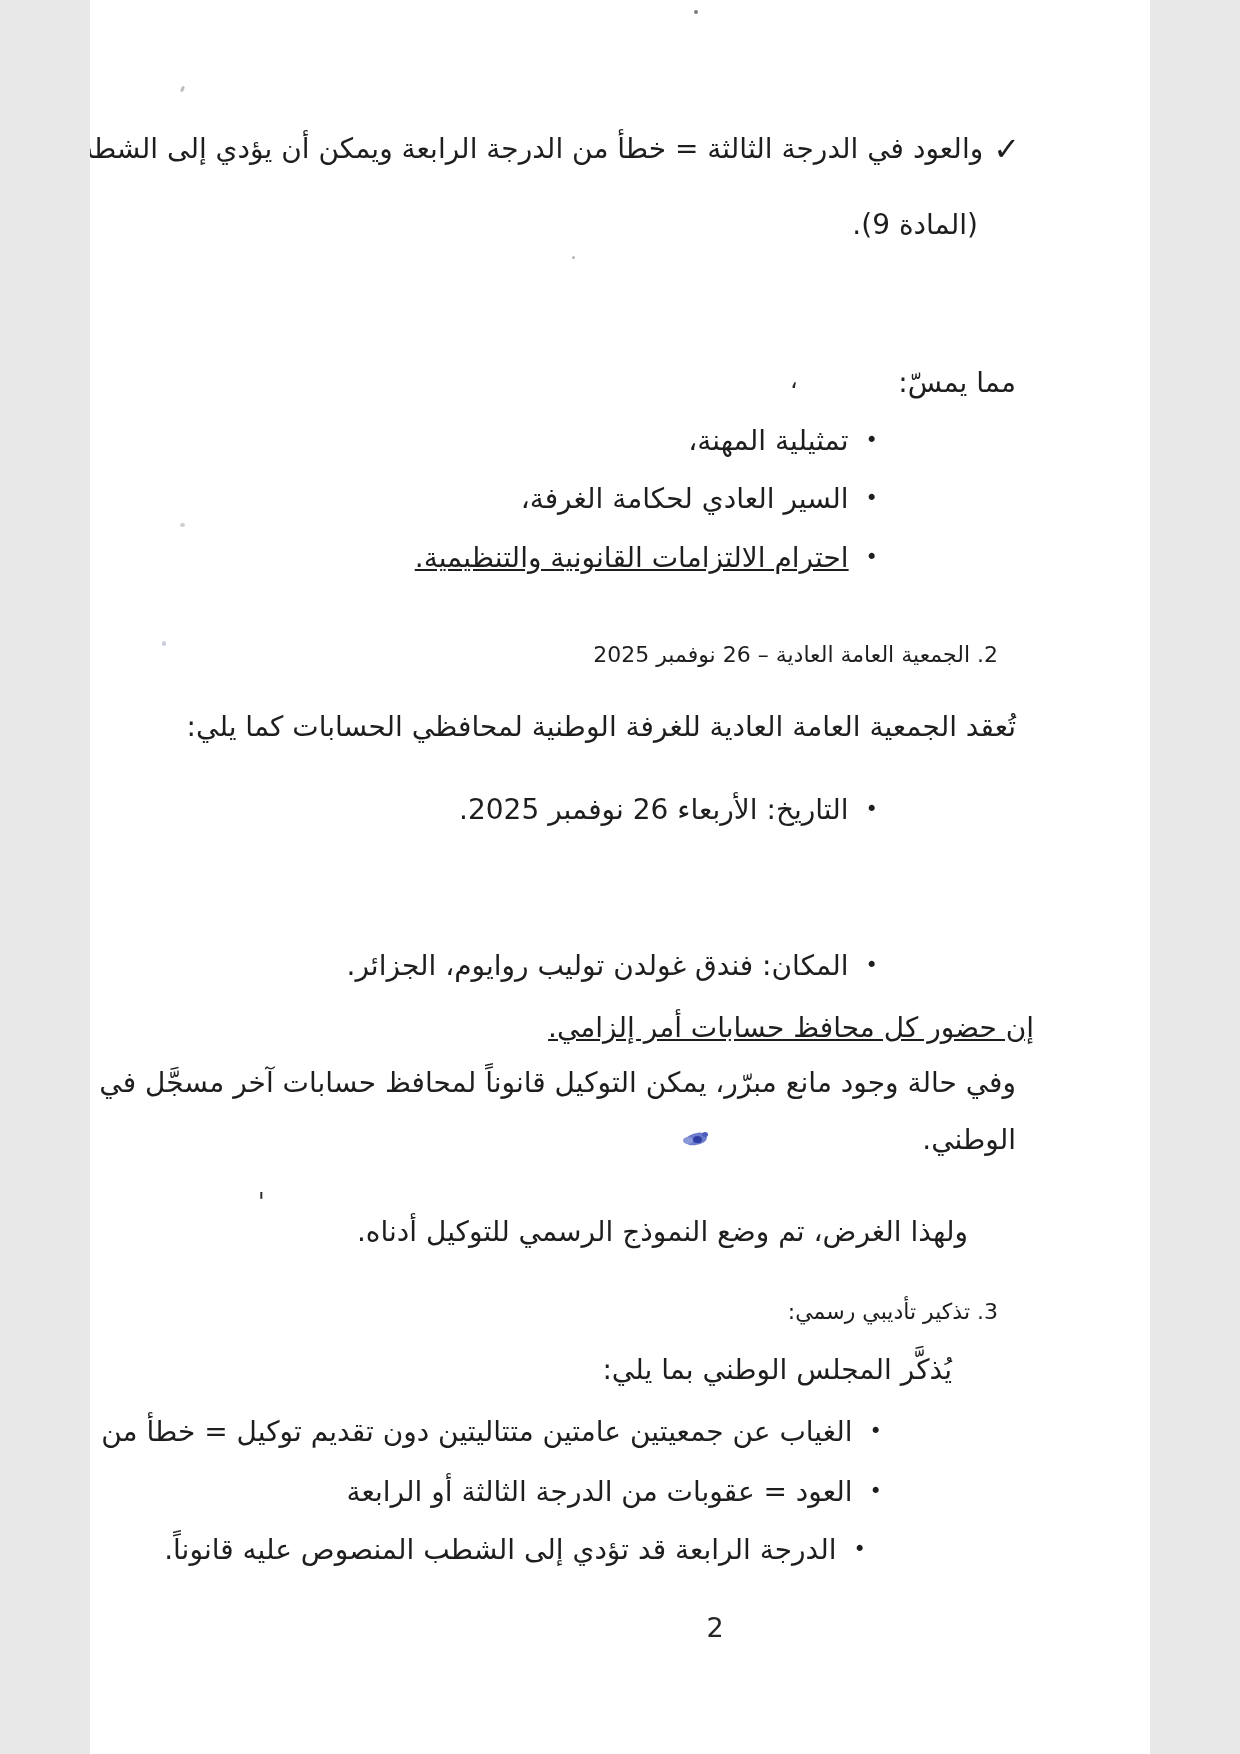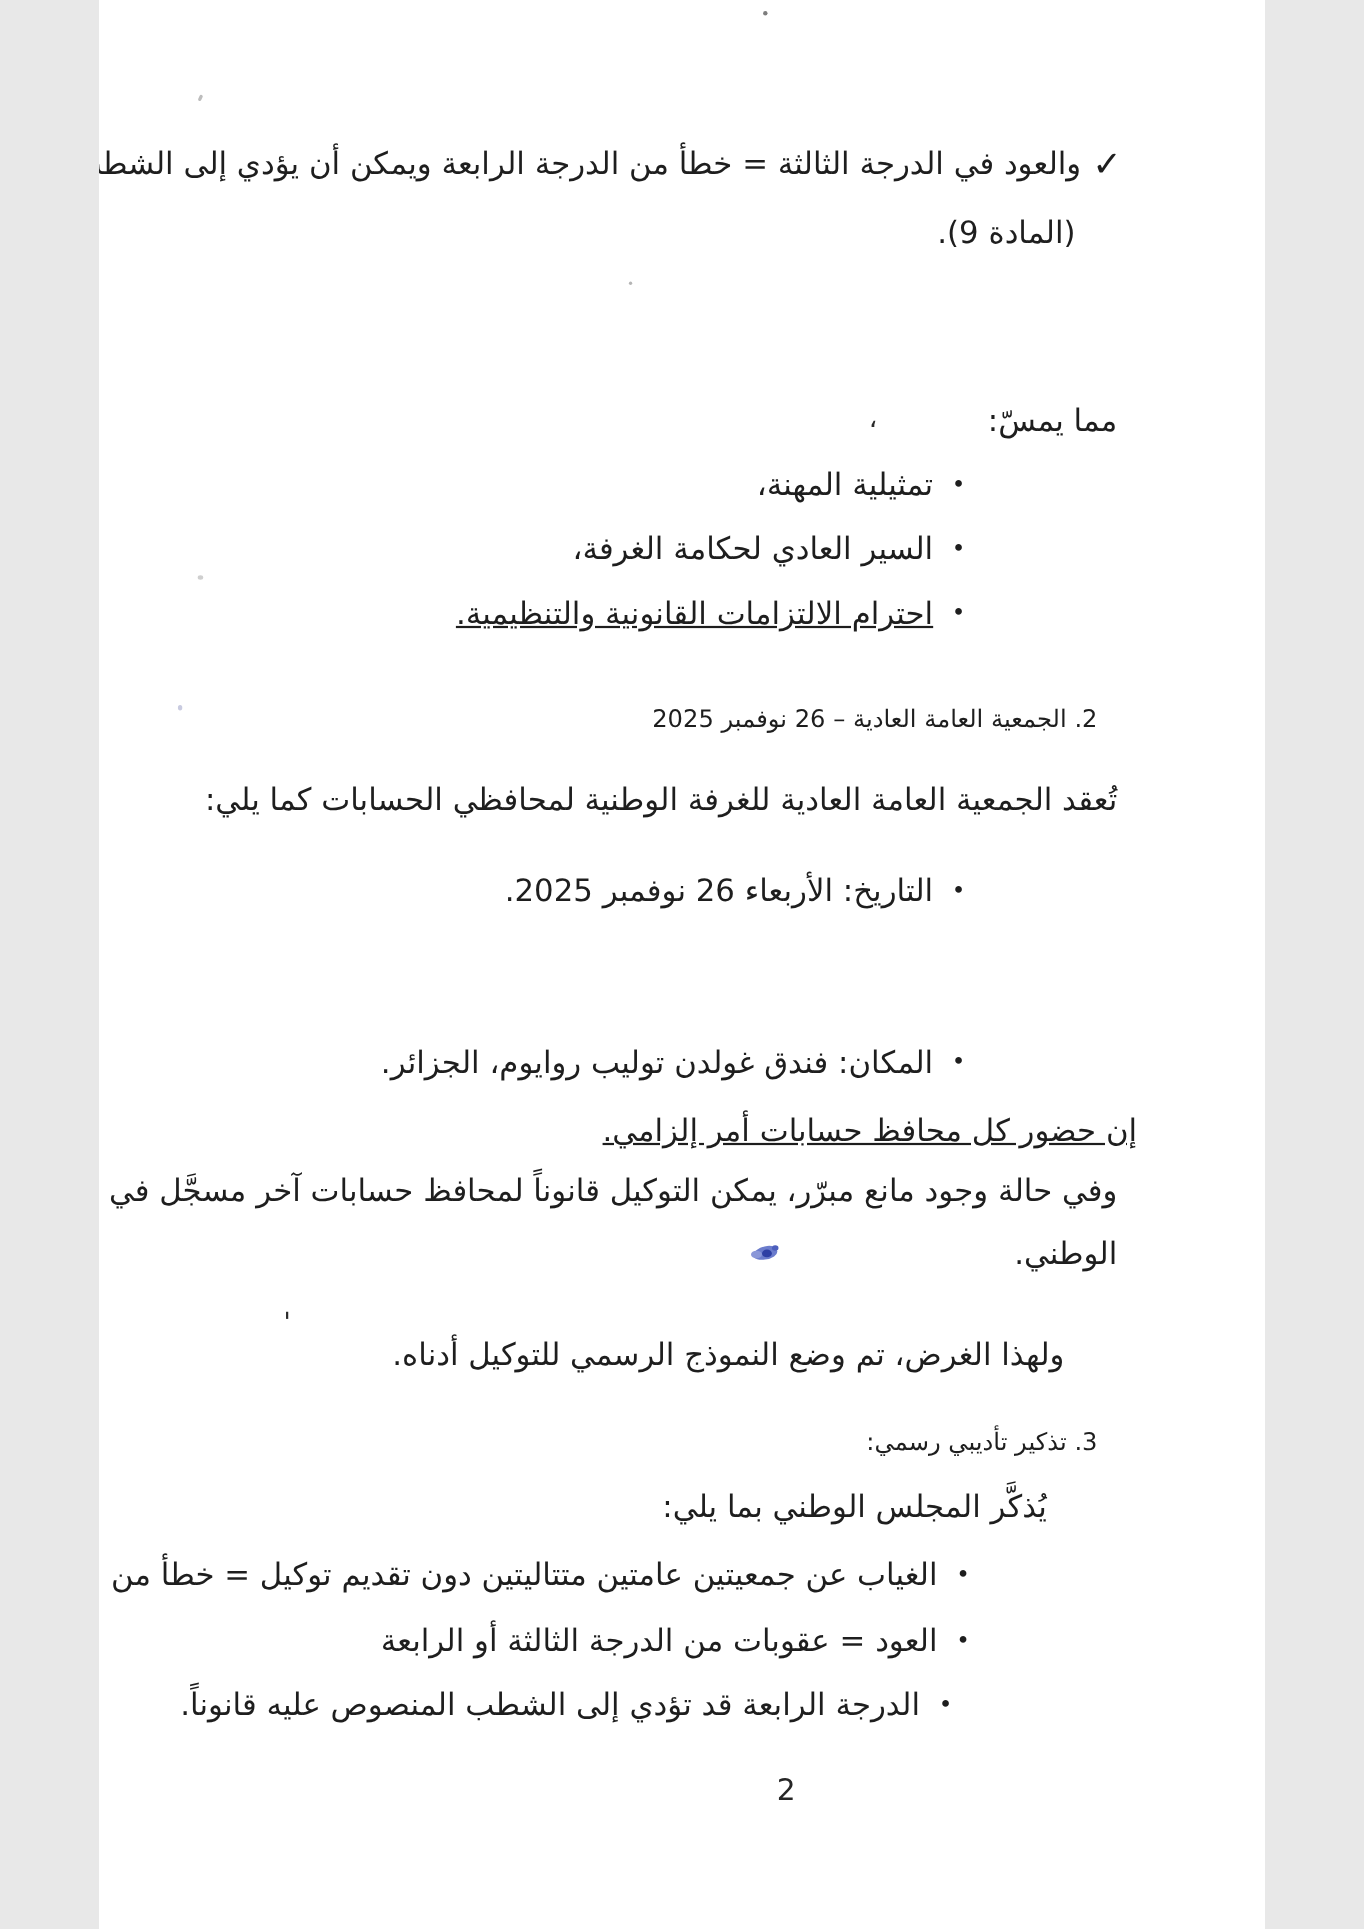--- a/index.html
+++ b/index.html
@@ -49,21 +49,21 @@
   .stray-mark{position:absolute;font-size:24px;color:#2a2a2a;}
 </style>
 </head>
 <body>
 
 <div class="page">
 
   <div class="line" style="top:126px;right:130px;">
     <span class="check-icon">✓</span><span>والعود في الدرجة الثالثة = خطأ من الدرجة الرابعة ويمكن أن يؤدي إلى الشطب النهائي</span>
   </div>
-  <div class="line" style="top:191px;right:172px;text-align:right;">(المادة 9).</div>
+  <div class="line" style="top:204px;right:172px;text-align:right;">(المادة 9).</div>
 
   <div class="line" style="top:362px;right:134px;">مما يمسّ:</div>
 
   <div class="line bullet-row" style="top:420px;right:272px;">
     <span class="dot">•</span><span>تمثيلية المهنة،</span>
   </div>
   <div class="line bullet-row" style="top:478px;right:272px;">
     <span class="dot">•</span><span>السير العادي لحكامة الغرفة،</span>
   </div>
   <div class="line bullet-row" style="top:537px;right:272px;text-decoration:underline;">

